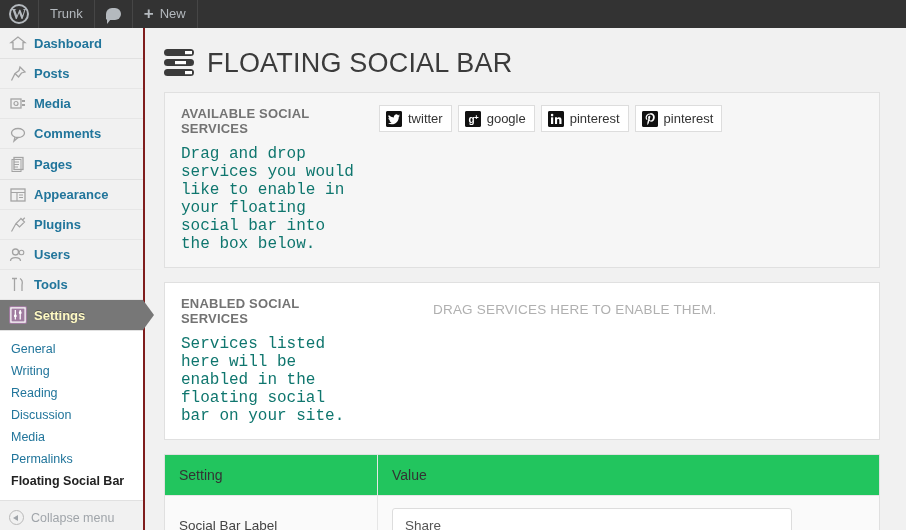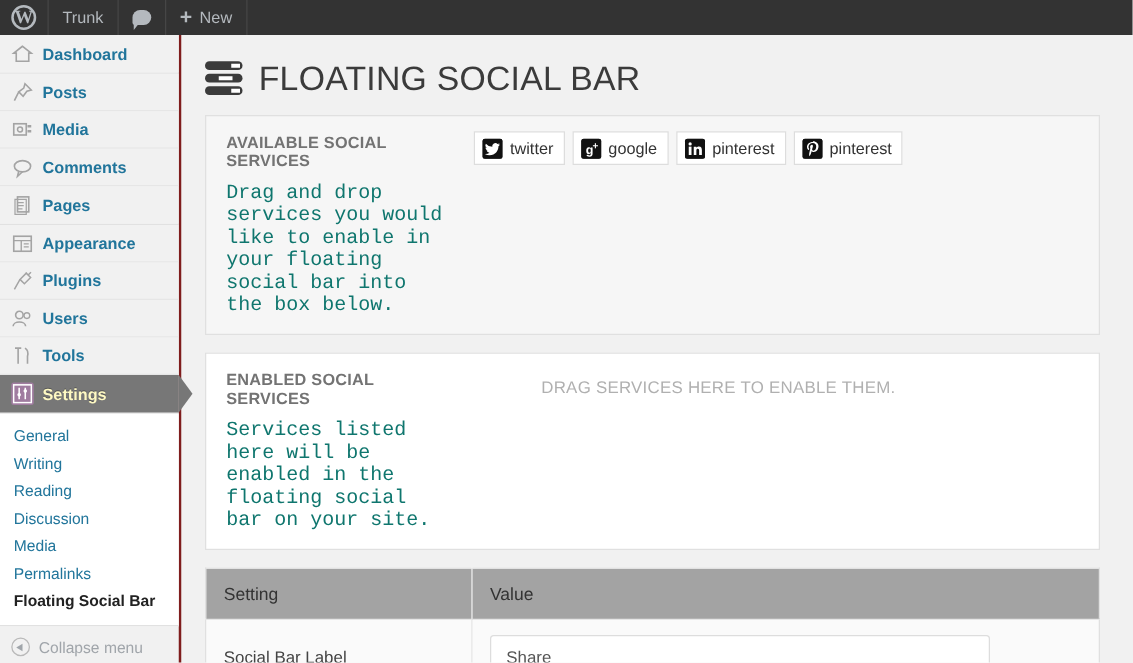--- a/index.html
+++ b/index.html
@@ -256,21 +256,21 @@
     text-align: left;
     vertical-align: middle;
     font-weight: normal;
   }
   .settings-table th:last-child,
   .settings-table td:last-child { border-right: none; }
   .settings-table th {
     font-size: 14px;
     color: #333;
     padding: 12px 14px;
-    background: #a3a3a3;
+    background: #22c55e;
   }
   .settings-table td.setting-name {
     width: 213px;
     font-size: 13.5px;
     color: #444;
     padding: 14px;
     background: #fafafa;
   }
   .settings-table td.setting-value {
     padding: 12px 14px;

